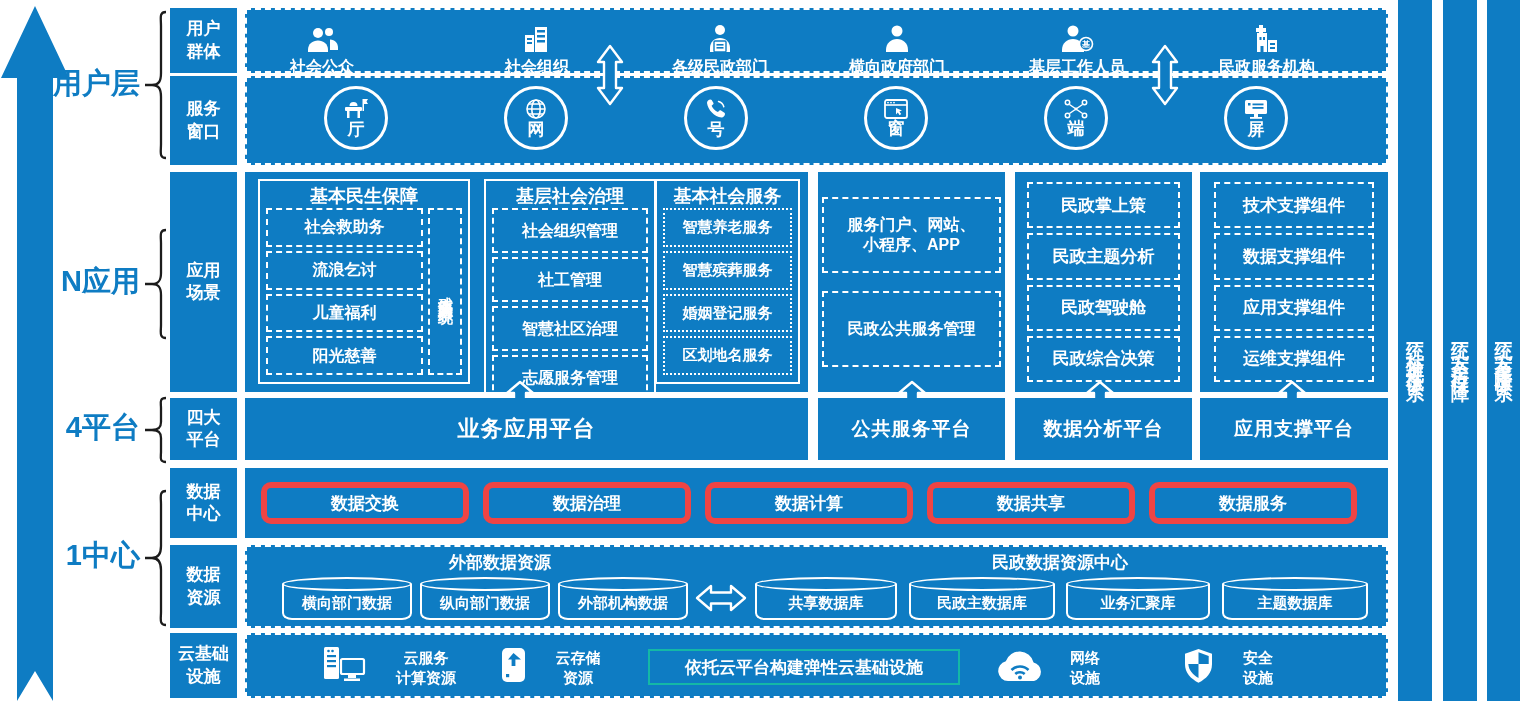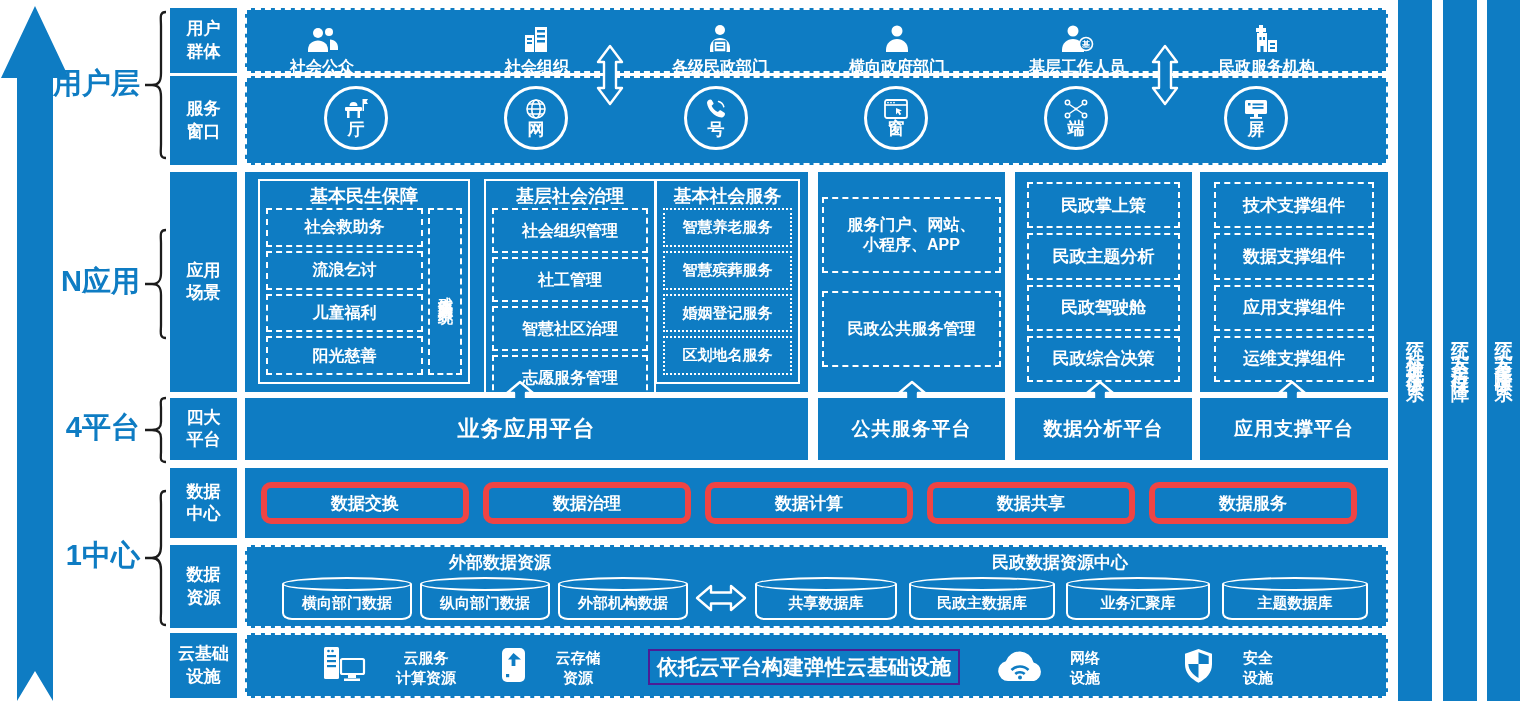--- a/index.html
+++ b/index.html
@@ -57,21 +57,21 @@
   
   .cyl{position:absolute;top:577px;height:43px}
   .cyl .top{position:absolute;left:0;right:0;top:0;height:14px;border:2px solid #fff;border-radius:50%;background:var(--p);z-index:2}
   .cyl .body{position:absolute;left:0;right:0;top:7px;bottom:0;border:2px solid #fff;border-top:none;
     border-radius:0 0 10px 10px / 0 0 7px 7px;background:var(--p);z-index:1}
   .cyl .lb{position:absolute;left:0;right:0;top:17px;text-align:center;color:#fff;font-weight:bold;font-size:15px;z-index:3}
   .drtitle{position:absolute;top:551px;color:#fff;font-weight:bold;font-size:17px;text-align:center}
 
   
   .cloudlb{position:absolute;color:#fff;font-weight:bold;font-size:15px;line-height:1.3;white-space:pre-line}
-  .banner{position:absolute;border:2px solid #4c1d95;color:#fff;font-weight:bold;font-size:21px;
+  .banner{position:absolute;border:2px solid #14b8a6;color:#fff;font-weight:bold;font-size:17px;
     display:flex;align-items:center;justify-content:center}
 
   
   .vbar{position:absolute;top:0;height:701px;background:var(--p);display:flex;align-items:center;justify-content:center}
   .vbar .tx{writing-mode:vertical-rl;color:#fff;font-weight:bold;font-size:18px;letter-spacing:6px}
 
   svg{display:block}
 </style>
 </head>
 <body>

